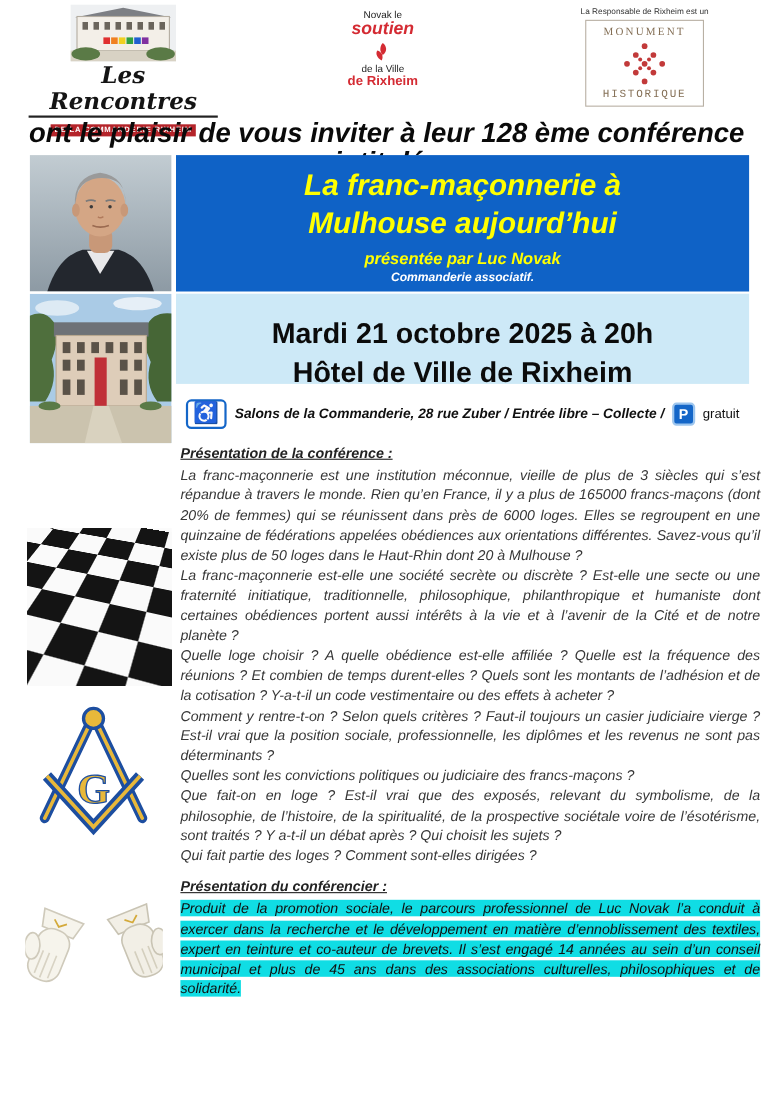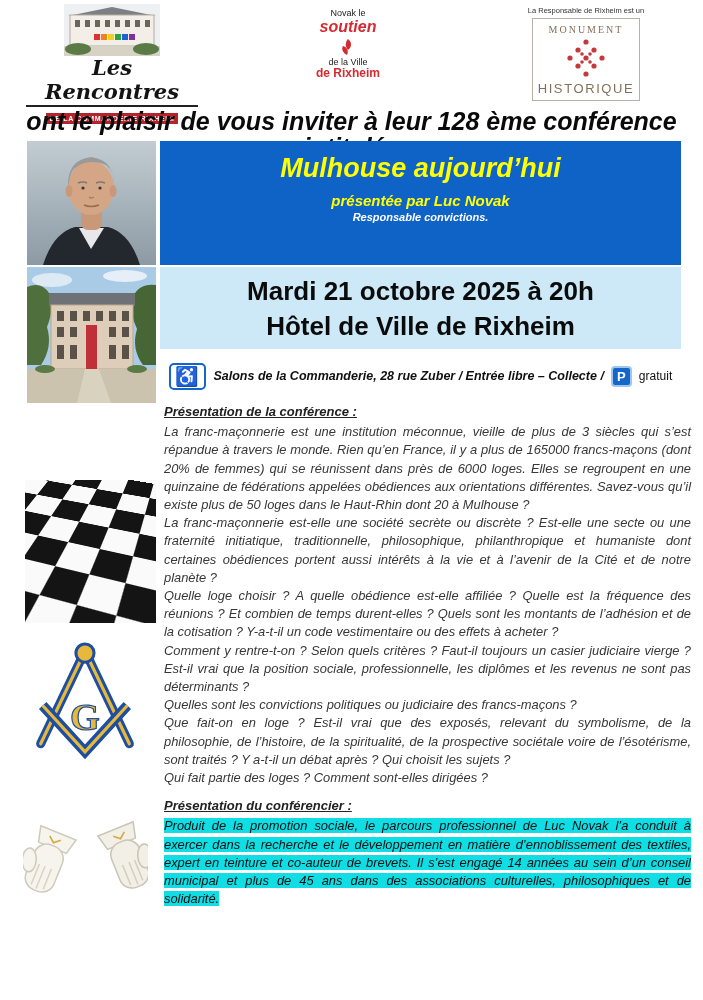--- a/index.html
+++ b/index.html
@@ -20,38 +20,38 @@
   .vc1 { font-size:9px; color:#222; }
   .vc2 { font-size:16px; font-weight:bold; font-style:italic; color:#d42b33; }
   .vglyph { width:18px; height:18px; display:block; margin:1px auto; }
   .vc3 { font-size:9px; color:#222; }
   .vc4 { font-size:12px; font-weight:bold; color:#d42b33; }
 
   .hdr-right { position:absolute; left:488px; top:6px; width:196px; text-align:center; }
   .mh-caption { font-size:7.5px; color:#333; margin-bottom:3px; }
   .mh-box { width:108px; margin:0 auto; border:1px solid #b8b0a4; background:#fff; padding:5px 4px 4px; }
   .mh-word { font-family:"Liberation Serif", serif; font-size:10px; letter-spacing:2px; color:#857057; }
-  .mh-word2 { font-family:Liberation Sans, sans-serif; font-size:13px; letter-spacing:1.6px; color:#857057; }
+  .mh-word2 { font-family:Liberation Mono, monospace; font-size:10px; letter-spacing:1.6px; color:#857057; }
   .mh-dots { display:block; margin:3px auto; width:44px; height:40px; }
 
   
   .invitation { position:absolute; left:0; top:108px; width:100%; text-align:center;
     font-size:25px; font-weight:bold; font-style:italic; color:#0a0a0a; line-height:26px; }
 
   
   .portrait { position:absolute; left:27px; top:141px; width:129px; height:124px; }
   .title-box { position:absolute; left:160px; top:141px; width:521px; height:124px;
     background:#0f62c6; text-align:center; padding-top:10px; }
   .t1 { color:#ffff00; font-size:27px; font-weight:bold; font-style:italic; line-height:35px; }
   .t2 { color:#ffff00; font-size:15px; font-weight:bold; font-style:italic; margin-top:6px; }
   .t3 { color:#ffffff; font-size:11px; font-weight:bold; font-style:italic; margin-top:2px; }
 
   .building { position:absolute; left:27px; top:267px; width:129px; height:136px; }
   .event-box { position:absolute; left:160px; top:267px; width:521px; height:82px;
-    background:#cde9f7; text-align:center; padding-top:7px; }
+    background:#cde9f7; text-align:center; padding-top:19px; }
   .e1 { color:#0b0b0b; font-size:26px; font-weight:bold; line-height:35px; }
 
   .access-row { position:absolute; left:160px; top:353px; width:521px; height:46px;
     display:flex; align-items:center; justify-content:center; gap:7px; }
   .wc { color:#1466c8; border:2px solid #1466c8; border-radius:5px; font-size:19px;
     line-height:1; padding:2px 5px; background:#fff; }
   .acc-text { font-size:12.5px; font-weight:bold; font-style:italic; color:#101010; white-space:nowrap; }
   .pbox { width:21px; height:21px; background:#1466c8; border:2px solid #9ec6ee; color:#fff;
     font-weight:bold; font-size:13px; display:flex; align-items:center; justify-content:center;
     border-radius:4px; flex:0 0 auto; }
@@ -163,23 +163,24 @@
     <ellipse cx="42" cy="50" rx="3.5" ry="6" fill="#c89878"></ellipse>
     <ellipse cx="86" cy="50" rx="3.5" ry="6" fill="#c89878"></ellipse>
     <path d="M51 42 Q56 40 60 42 M69 42 Q73 40 78 42" stroke="#7a7a7a" stroke-width="1.6" fill="none"></path>
     <circle cx="56" cy="47" r="1.6" fill="#3a3a3a"></circle>
       <circle cx="73" cy="47" r="1.6" fill="#3a3a3a"></circle>
     <path d="M62 56 Q64 58 67 56" stroke="#b07a5c" stroke-width="1.3" fill="none"></path>
     <path d="M57 64 Q64 67 72 64" stroke="#9a6a50" stroke-width="1.5" fill="none"></path>
   </svg>
 
   <div class="title-box">
+    <div class="t1">La franc-maçonnerie à</div>
     <div class="t1">Mulhouse aujourd’hui</div>
     <div class="t2">présentée par Luc Novak</div>
-    <div class="t3">Responsable convictions.</div>
+    <div class="t3">Commanderie associatif.</div>
   </div>
 
   <svg class="building" viewBox="0 0 129 136">
     <rect width="129" height="136" fill="#aacbe6"></rect>
     <ellipse cx="25" cy="13" rx="20" ry="7" fill="#ddeaf4"></ellipse>
     <ellipse cx="98" cy="9" rx="22" ry="6" fill="#e6eff7"></ellipse>
     <path d="M0 20 Q14 14 22 26 Q28 40 20 60 Q26 80 14 98 L0 98 Z" fill="#4f6f3d"></path>
     <path d="M129 18 Q112 16 106 30 Q102 46 110 62 Q104 82 116 98 L129 98 Z" fill="#466636"></path>
     <rect x="22" y="26" width="86" height="13" fill="#6e7277"></rect>
     <rect x="24" y="38" width="82" height="64" fill="#decdb9" stroke="#b9a88f" stroke-width="1"></rect>

